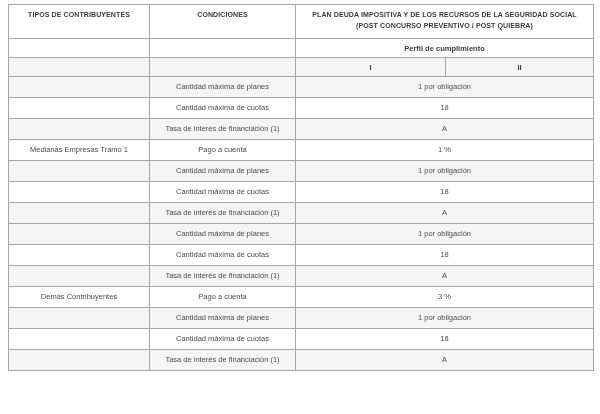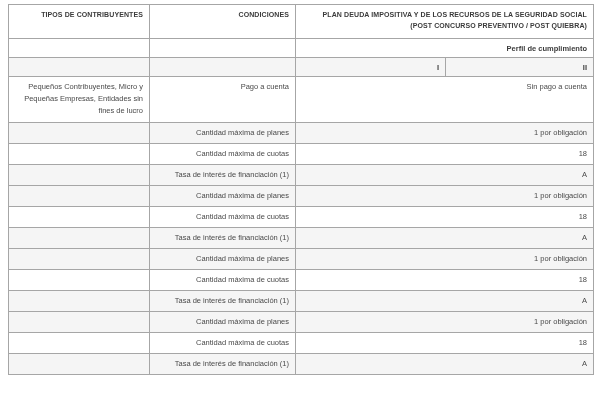--- a/index.html
+++ b/index.html
@@ -12,21 +12,21 @@
   table.plan-table {
     border-collapse: collapse;
     table-layout: fixed;
     width: 585px;
     margin: 4px 0 0 8px;
     color: #4a4a4a;
   }
   td, th {
     border: 1px solid #a6a6a6;
     vertical-align: top;
-    text-align: right;
+    text-align: center;
     padding: 4px 6px 2px 6px;
     font-size: 7.5px;
     line-height: 1.6;
     font-weight: normal;
     overflow: hidden;
   }
   tr.r-head th {
     font-weight: bold;
     font-size: 7px;
     color: #3b3b3b;
@@ -65,24 +65,40 @@
       <td colspan="2" class="bold">Perfil de cumplimiento</td>
     </tr>
 
     <tr class="r-cols stripe">
       <td></td>
       <td></td>
       <td class="bold">I</td>
       <td class="bold">II</td>
     </tr>
 
-    <tr class="r-tall">
-      <td>Pequeños Contribuyentes, Micro y Pequeñas Empresas, Entidades sin fines de lucro</td>
+    <tr class="r-body stripe">
+      <td></td>
+      <td>Cantidad máxima de planes</td>
+      <td colspan="2">1 por obligación</td>
+    </tr>
+    <tr class="r-body">
+      <td></td>
+      <td>Cantidad máxima de cuotas</td>
+      <td colspan="2">18</td>
+    </tr>
+    <tr class="r-body stripe">
+      <td></td>
+      <td>Tasa de interés de financiación (1)</td>
+      <td colspan="2">A</td>
+    </tr>
+
+    <tr class="r-body">
+      <td>Medianas Empresas Tramo 1</td>
       <td>Pago a cuenta</td>
-      <td colspan="2">Sin pago a cuenta</td>
+      <td colspan="2">1 %</td>
     </tr>
     <tr class="r-body stripe">
       <td></td>
       <td>Cantidad máxima de planes</td>
       <td colspan="2">1 por obligación</td>
     </tr>
     <tr class="r-body">
       <td></td>
       <td>Cantidad máxima de cuotas</td>
       <td colspan="2">18</td>
@@ -102,36 +118,25 @@
       <td></td>
       <td>Cantidad máxima de cuotas</td>
       <td colspan="2">18</td>
     </tr>
     <tr class="r-body stripe">
       <td></td>
       <td>Tasa de interés de financiación (1)</td>
       <td colspan="2">A</td>
     </tr>
 
-    <tr class="r-body stripe">
-      <td></td>
-      <td>Cantidad máxima de planes</td>
-      <td colspan="2">1 por obligación</td>
+    <tr class="r-body">
+      <td>Demás Contribuyentes</td>
+      <td>Pago a cuenta</td>
+      <td colspan="2">3 %</td>
     </tr>
-    <tr class="r-body">
-      <td></td>
-      <td>Cantidad máxima de cuotas</td>
-      <td colspan="2">18</td>
-    </tr>
-    <tr class="r-body stripe">
-      <td></td>
-      <td>Tasa de interés de financiación (1)</td>
-      <td colspan="2">A</td>
-    </tr>
-
     <tr class="r-body stripe">
       <td></td>
       <td>Cantidad máxima de planes</td>
       <td colspan="2">1 por obligación</td>
     </tr>
     <tr class="r-body">
       <td></td>
       <td>Cantidad máxima de cuotas</td>
       <td colspan="2">18</td>
     </tr>

